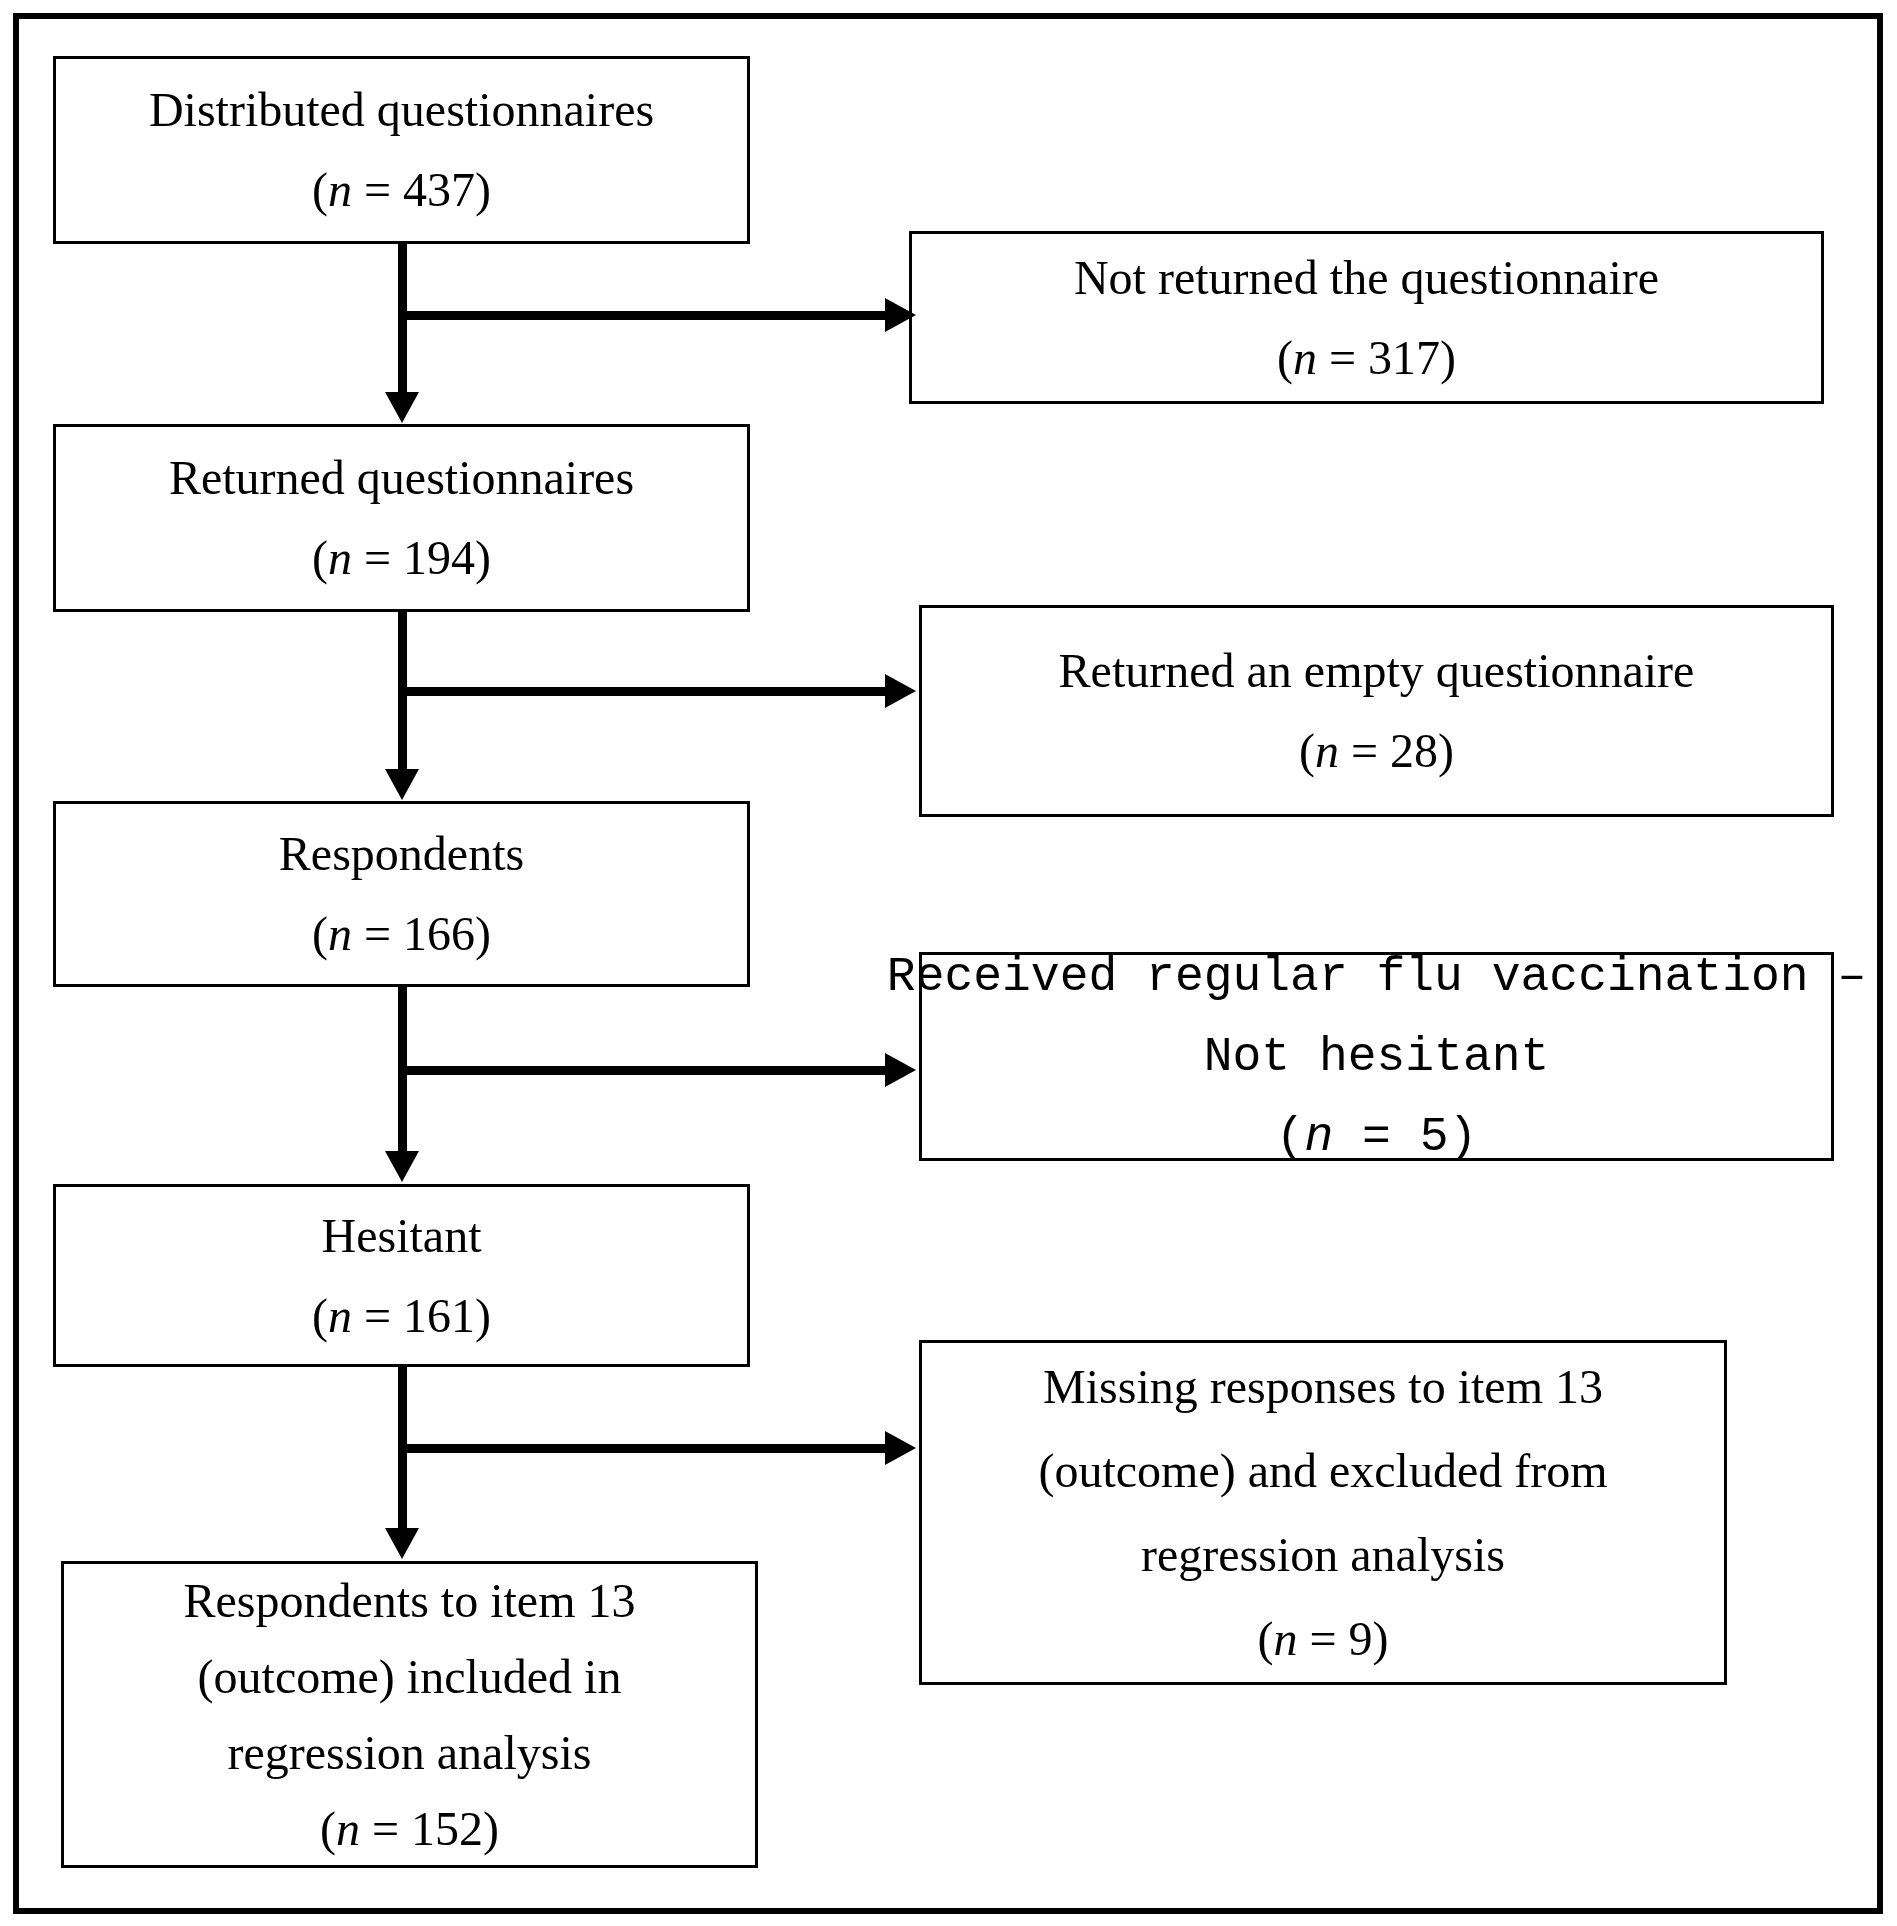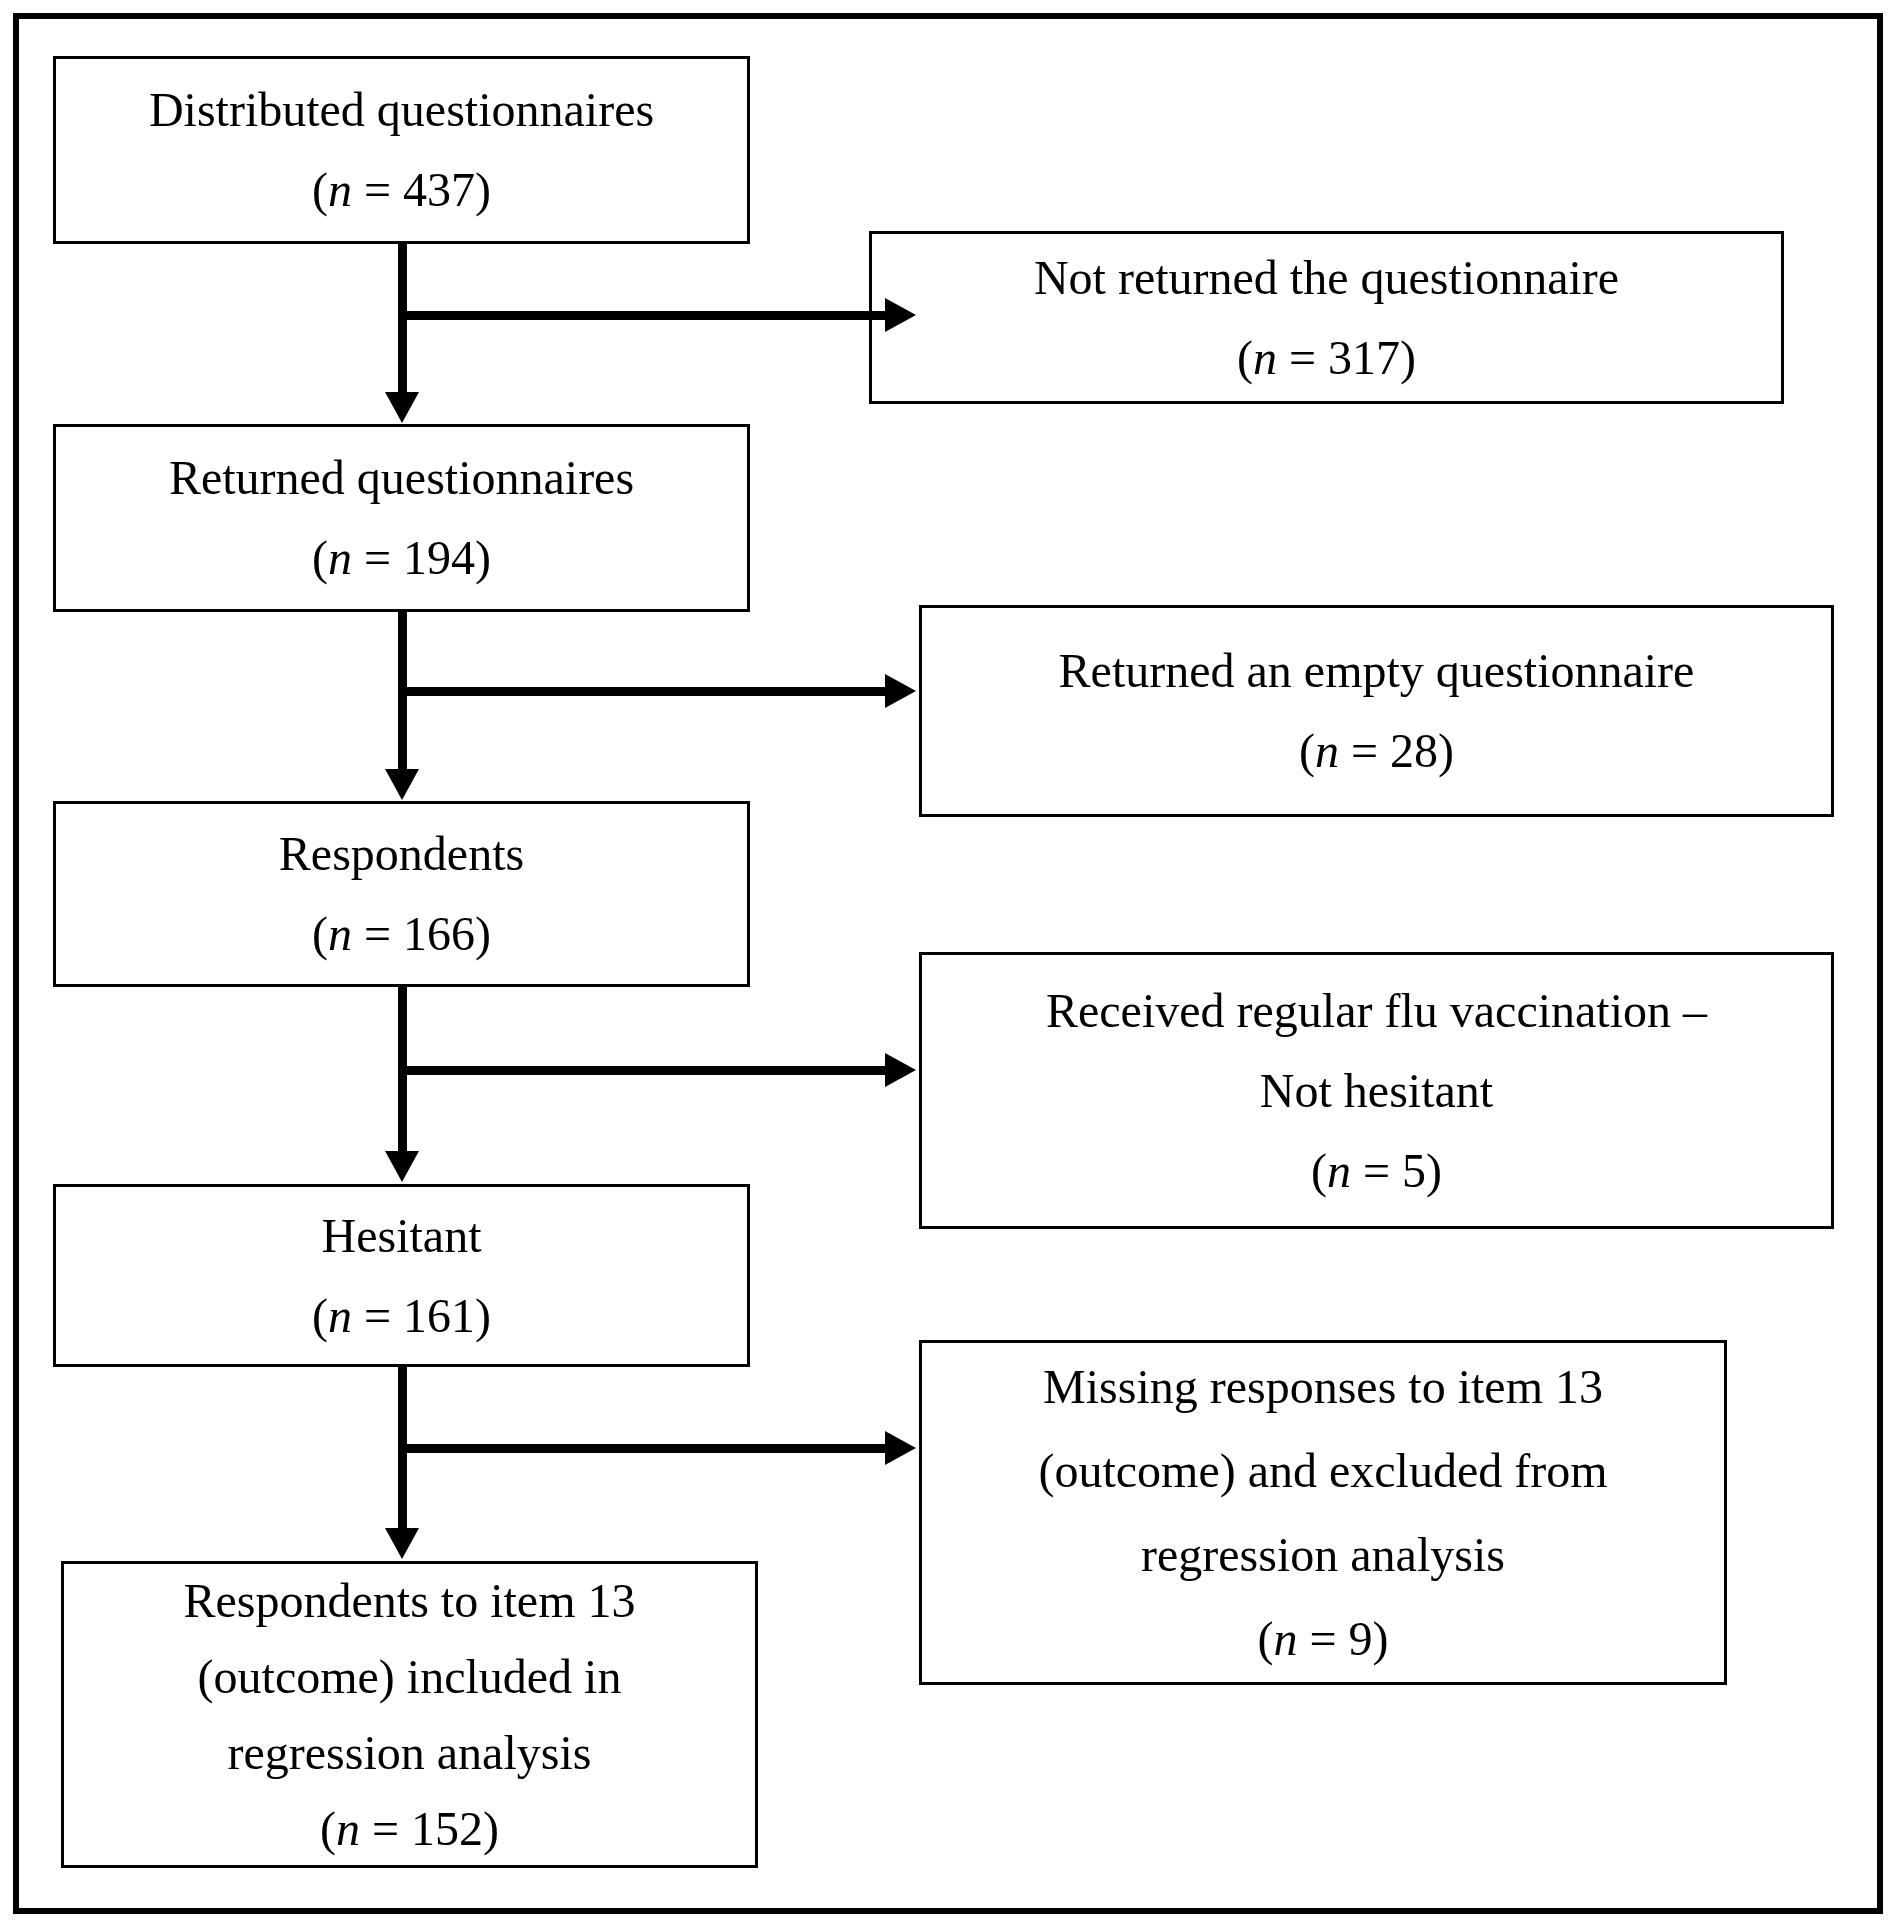--- a/index.html
+++ b/index.html
@@ -30,23 +30,23 @@
   }
   .line{white-space:nowrap;}
   .nvar{font-style:italic;}
   
   #b1{left:53px;top:56px;width:697px;height:188px;}
   #b2{left:53px;top:424px;width:697px;height:188px;justify-content:center;}
   #b3{left:53px;top:801px;width:697px;height:186px;}
   #b4{left:53px;top:1184px;width:697px;height:183px;text-align:right;}
   #b5{left:53px;top:1561px;width:697px;height:307px;line-height:76px;margin-left:8px;}
   
-  #r1{left:869px;top:231px;width:915px;height:173px;}
+  #r1{left:909px;top:231px;width:915px;height:173px;}
   #r2{left:919px;top:605px;width:915px;height:212px;font-family:Liberation Serif, serif;}
-  #r3{left:919px;top:952px;width:915px;height:277px;}
+  #r3{left:919px;top:952px;width:915px;height:209px;font-family:Liberation Mono, monospace;}
   #r4{left:919px;top:1340px;width:808px;height:345px;line-height:84px;}
   
   .vline{position:absolute;left:398px;width:8.5px;background:#000;}
   #s1{top:243px;height:150px;}
   #s2{top:611px;height:159px;}
   #s3{top:987px;height:166px;}
   #s4{top:1367px;height:162px;}
   .vhead{
     position:absolute;left:385px;width:0;height:0;
     border-left:17px solid transparent;

